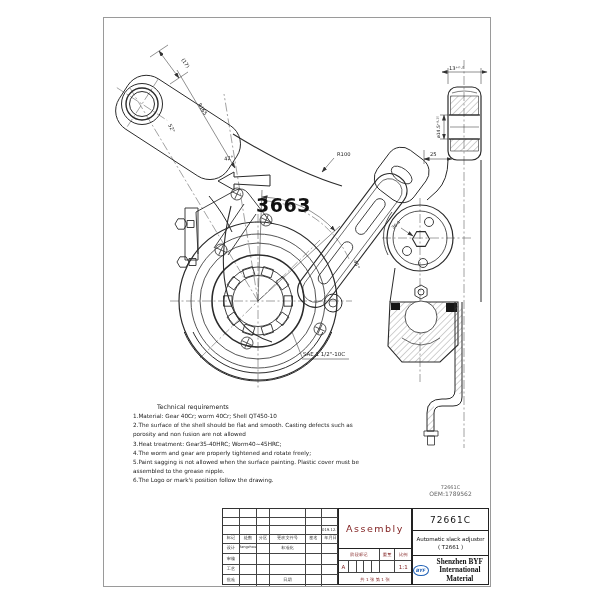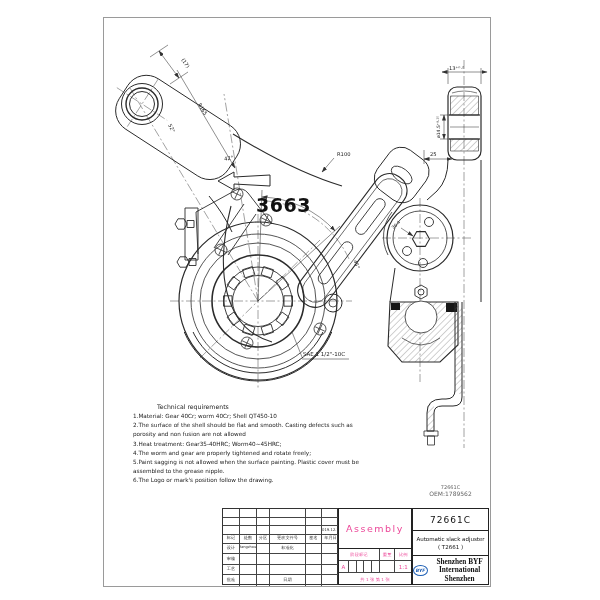--- a/index.html
+++ b/index.html
@@ -24,21 +24,21 @@
     grid-template-columns:17px 17px 13px 36px 16px 17px;
     grid-template-rows:8.5px 8.5px 8.5px 9px 10.5px 10.5px 10.5px 10.5px;
     border:1px solid #333;box-sizing:border-box;}
   .rev-grid>div{border-right:0.5px solid #444;border-bottom:0.5px solid #444;
     font-size:4.2px;color:#333;display:flex;align-items:center;justify-content:center;
     overflow:hidden;white-space:nowrap;line-height:1;}
   .rev-grid>div:nth-child(6n){border-right:none;}
   .rev-grid>div:nth-child(n+43){border-bottom:none;}
   
   .asm{position:absolute;left:338px;top:508px;width:74px;height:77px;border:1px solid #222;
-    box-sizing:border-box;color:#ec4899;}
+    box-sizing:border-box;color:#7f1d1d;}
   .asm-title{position:absolute;left:0;top:0;width:100%;height:40px;border-bottom:1px solid #222;
     box-sizing:border-box;display:flex;align-items:center;justify-content:center;
     font-size:9.5px;letter-spacing:1.5px;}
   .asm-row{position:absolute;left:0;width:100%;display:flex;box-sizing:border-box;}
   .asm-row>div{border-right:0.5px solid #444;border-bottom:0.5px solid #444;box-sizing:border-box;
     font-size:4.3px;display:flex;align-items:center;justify-content:center;overflow:hidden;white-space:nowrap;}
   .asm-row>div:last-child{border-right:none;}
   
   .part{position:absolute;left:412px;top:508px;width:77px;height:77px;border:1px solid #222;
     box-sizing:border-box;color:#111;}
@@ -370,17 +370,17 @@
   <div class="part">
     <div class="pn">72661C</div>
     <div class="desc">
       <div>Automatic slack adjuster</div>
       <div>( T2661 )</div>
     </div>
     <div class="co">
       <div class="logo-oval">BYF</div>
       <div class="co-name">
         <div>Shenzhen BYF</div>
-        <div>International Shenzhen</div>
+        <div>International Material</div>
       </div>
     </div>
   </div>
 </div>
 
 </body></html>

